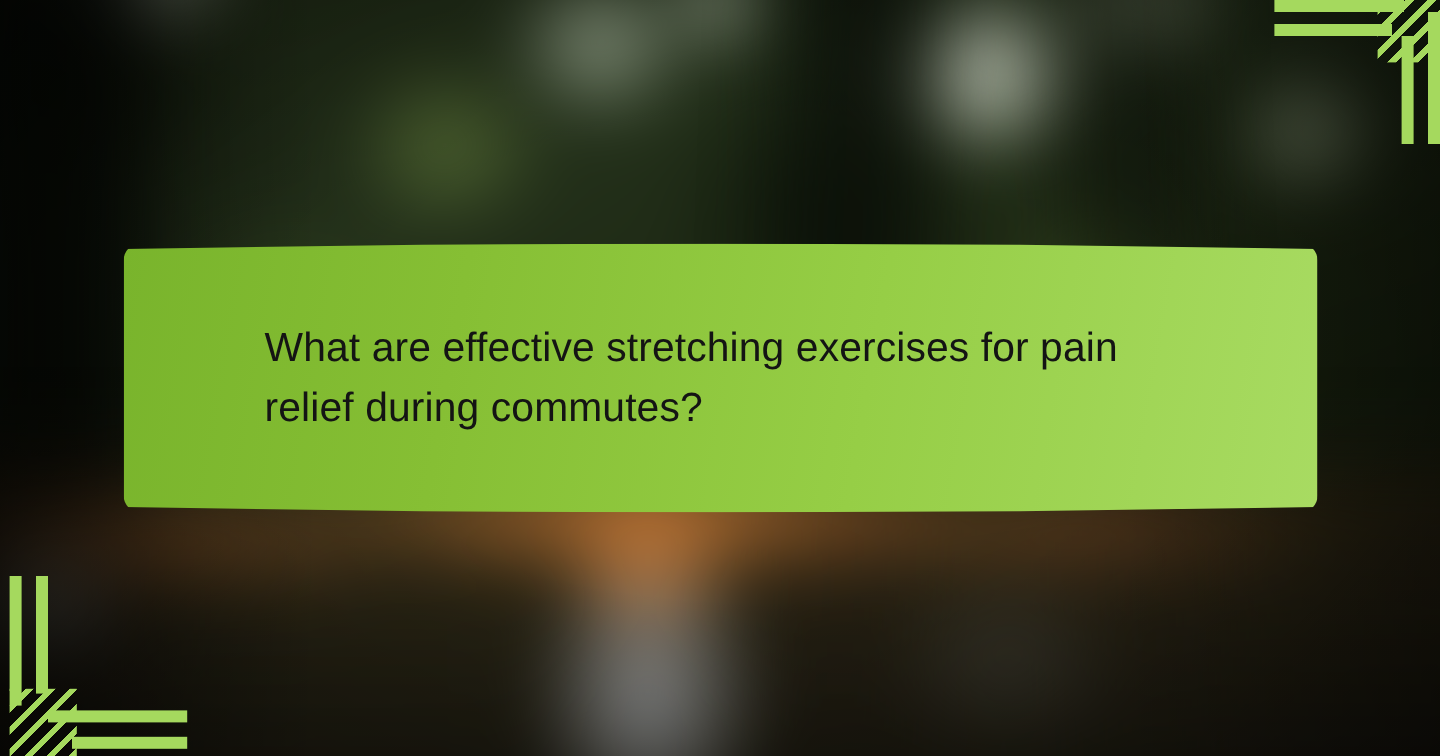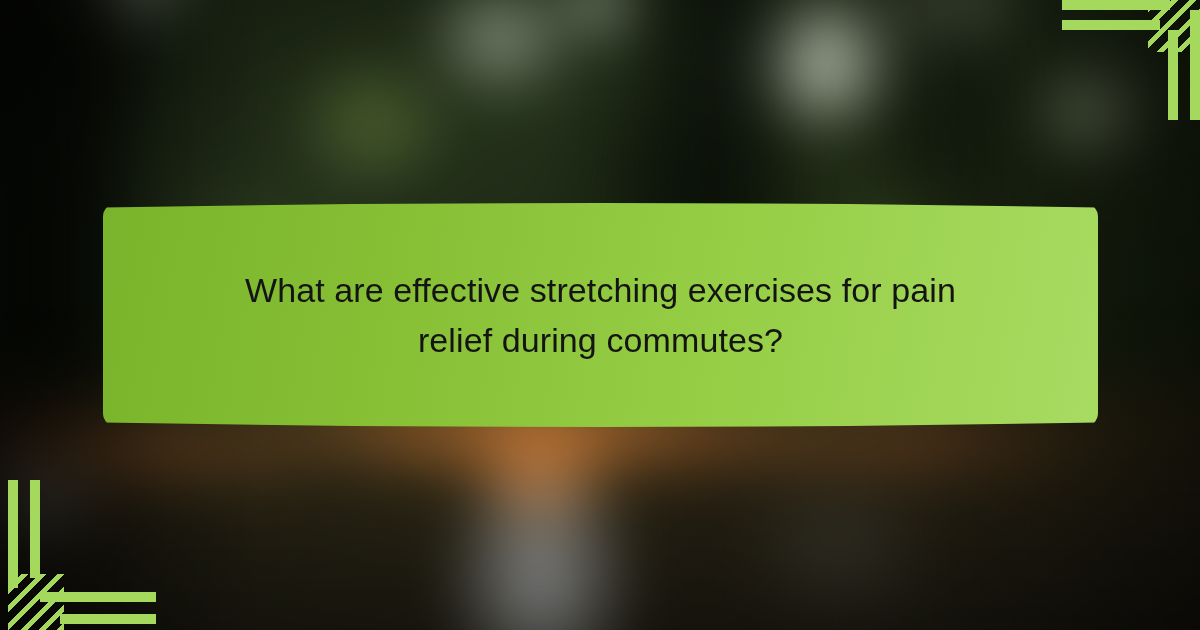--- a/index.html
+++ b/index.html
@@ -108,21 +108,20 @@
       100% 98%, 75% 99.6%, 50% 100%, 25% 99.6%, 0% 98%
     );
     display: flex;
     align-items: center;
     justify-content: center;
     box-sizing: border-box;
     padding: 0 60px;
   }
   .banner-text {
     margin: 0;
-    text-align: center;
     color: #141414;
     font-size: 34px;
     font-weight: 400;
     line-height: 1.48;
     letter-spacing: 0.1px;
     max-width: 760px;
   }
 </style>
 </head>
 <body>

